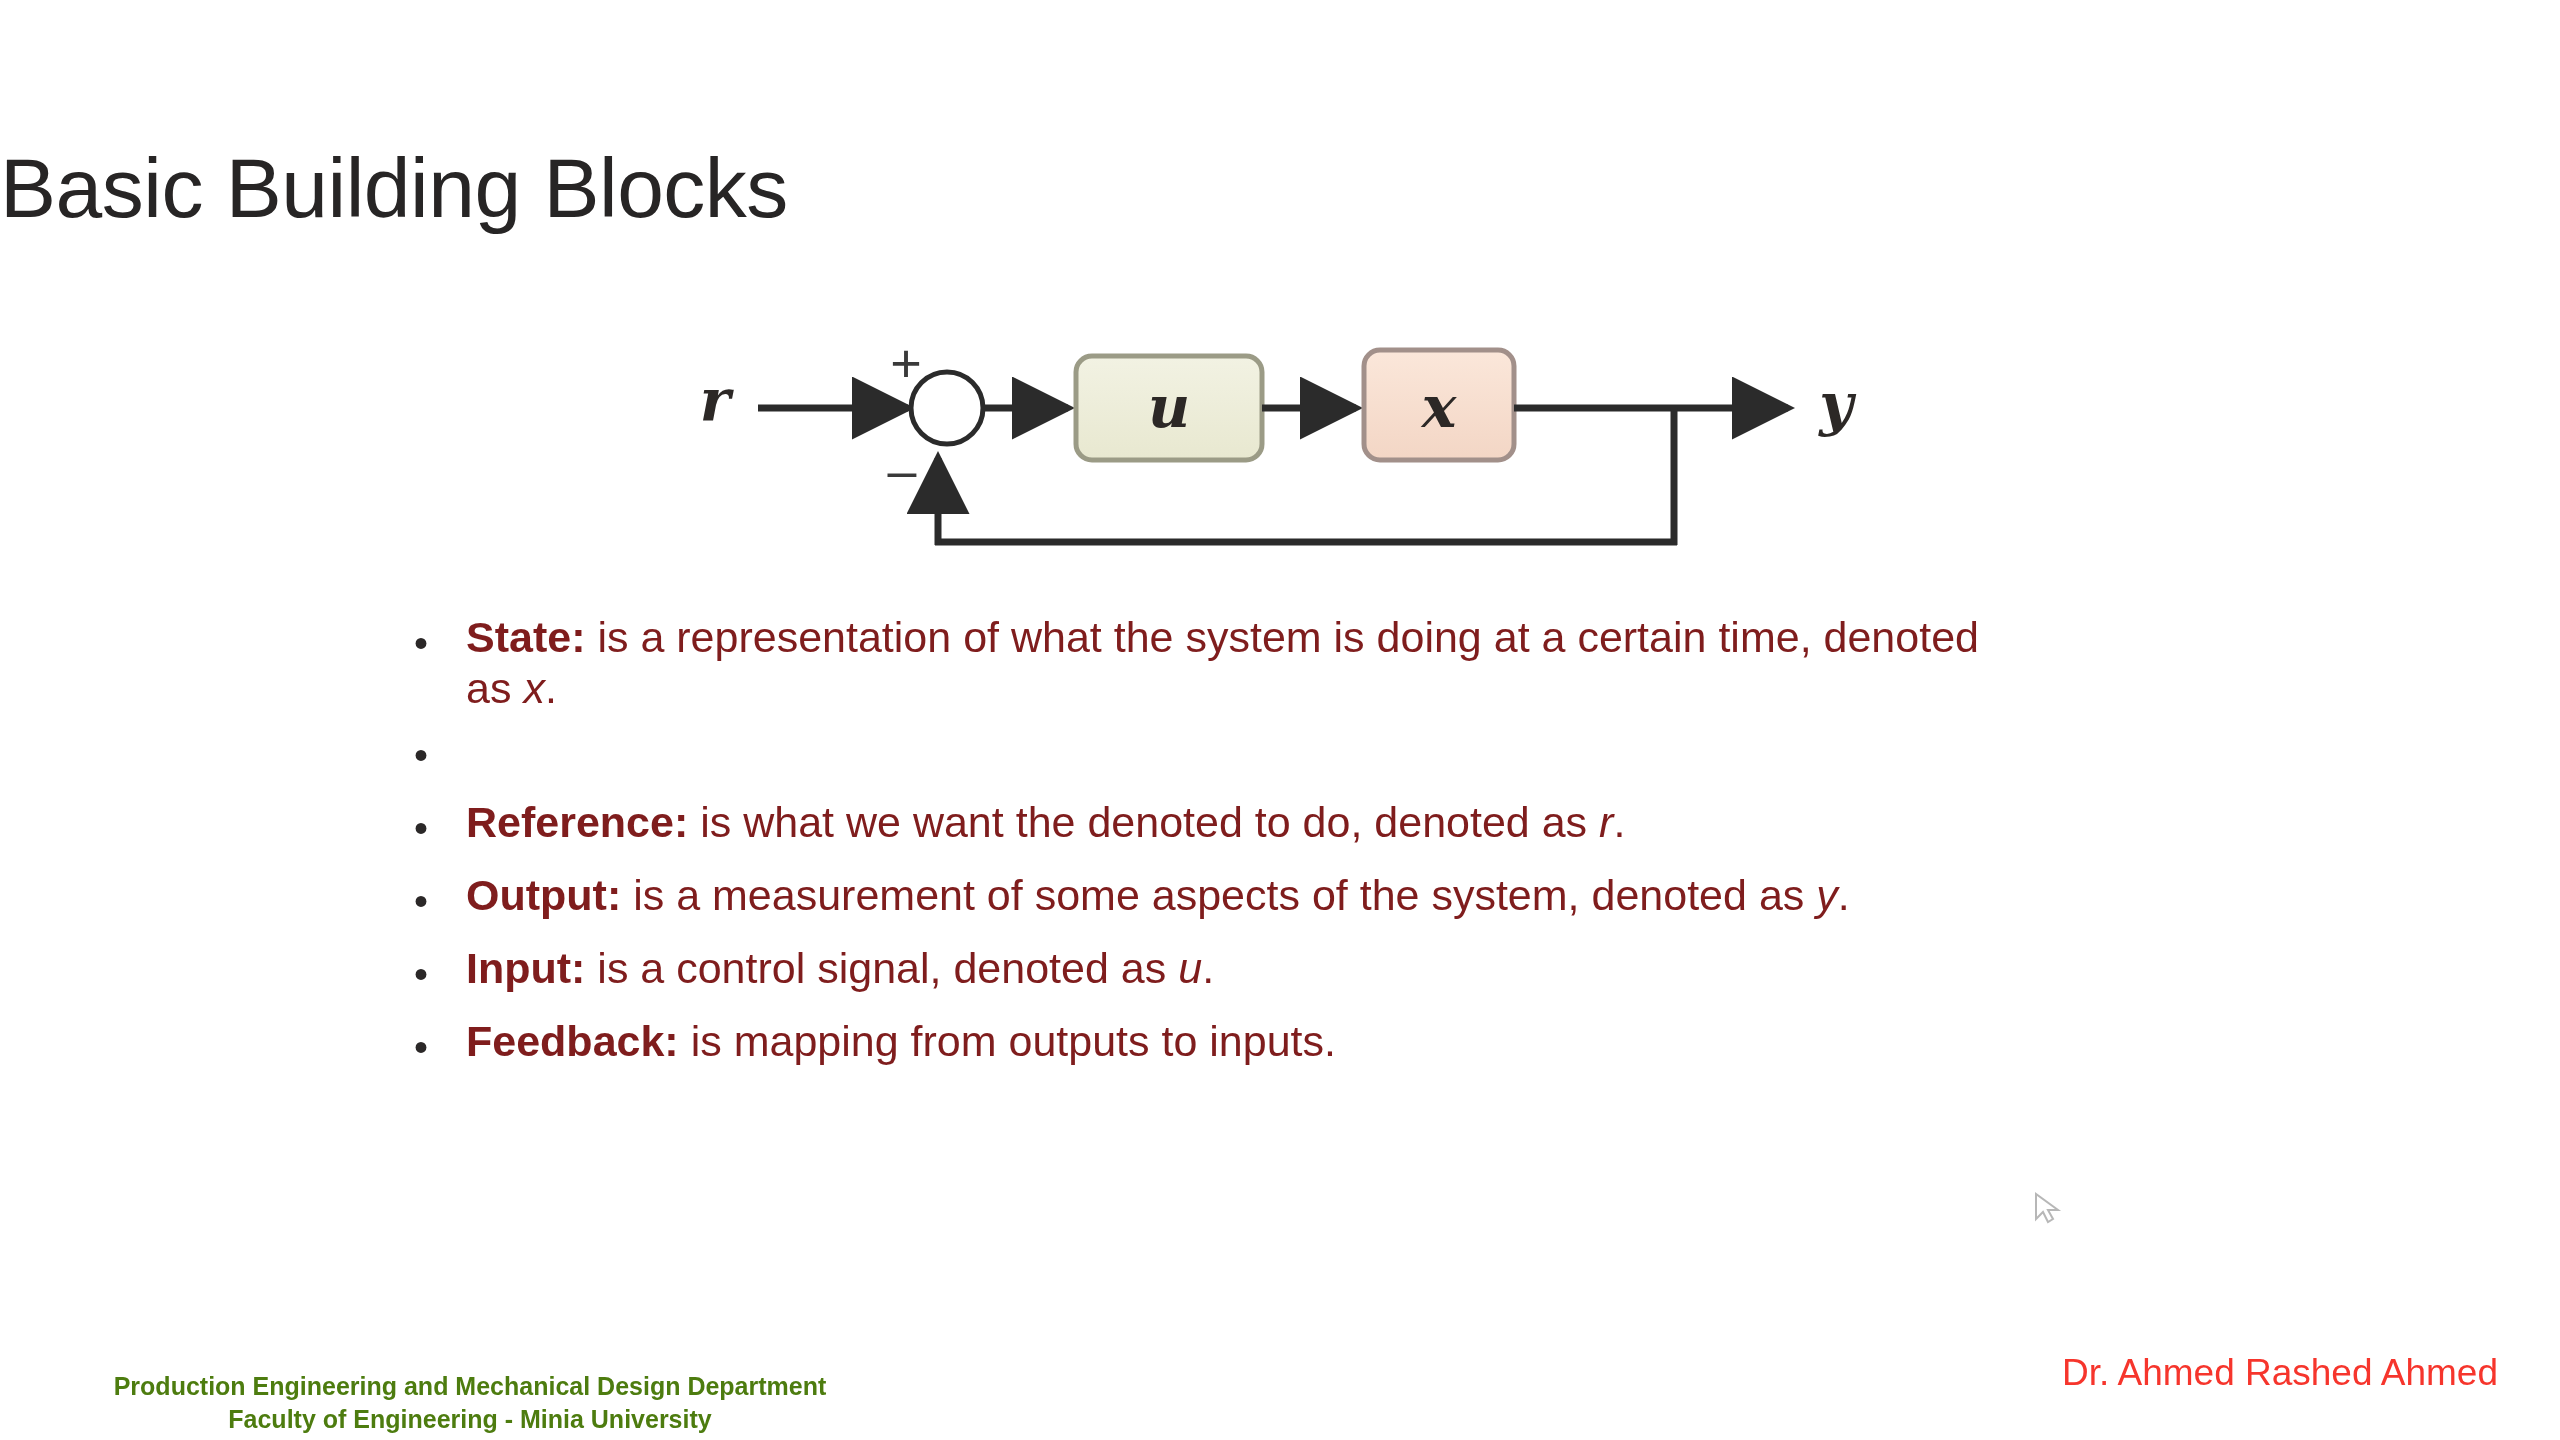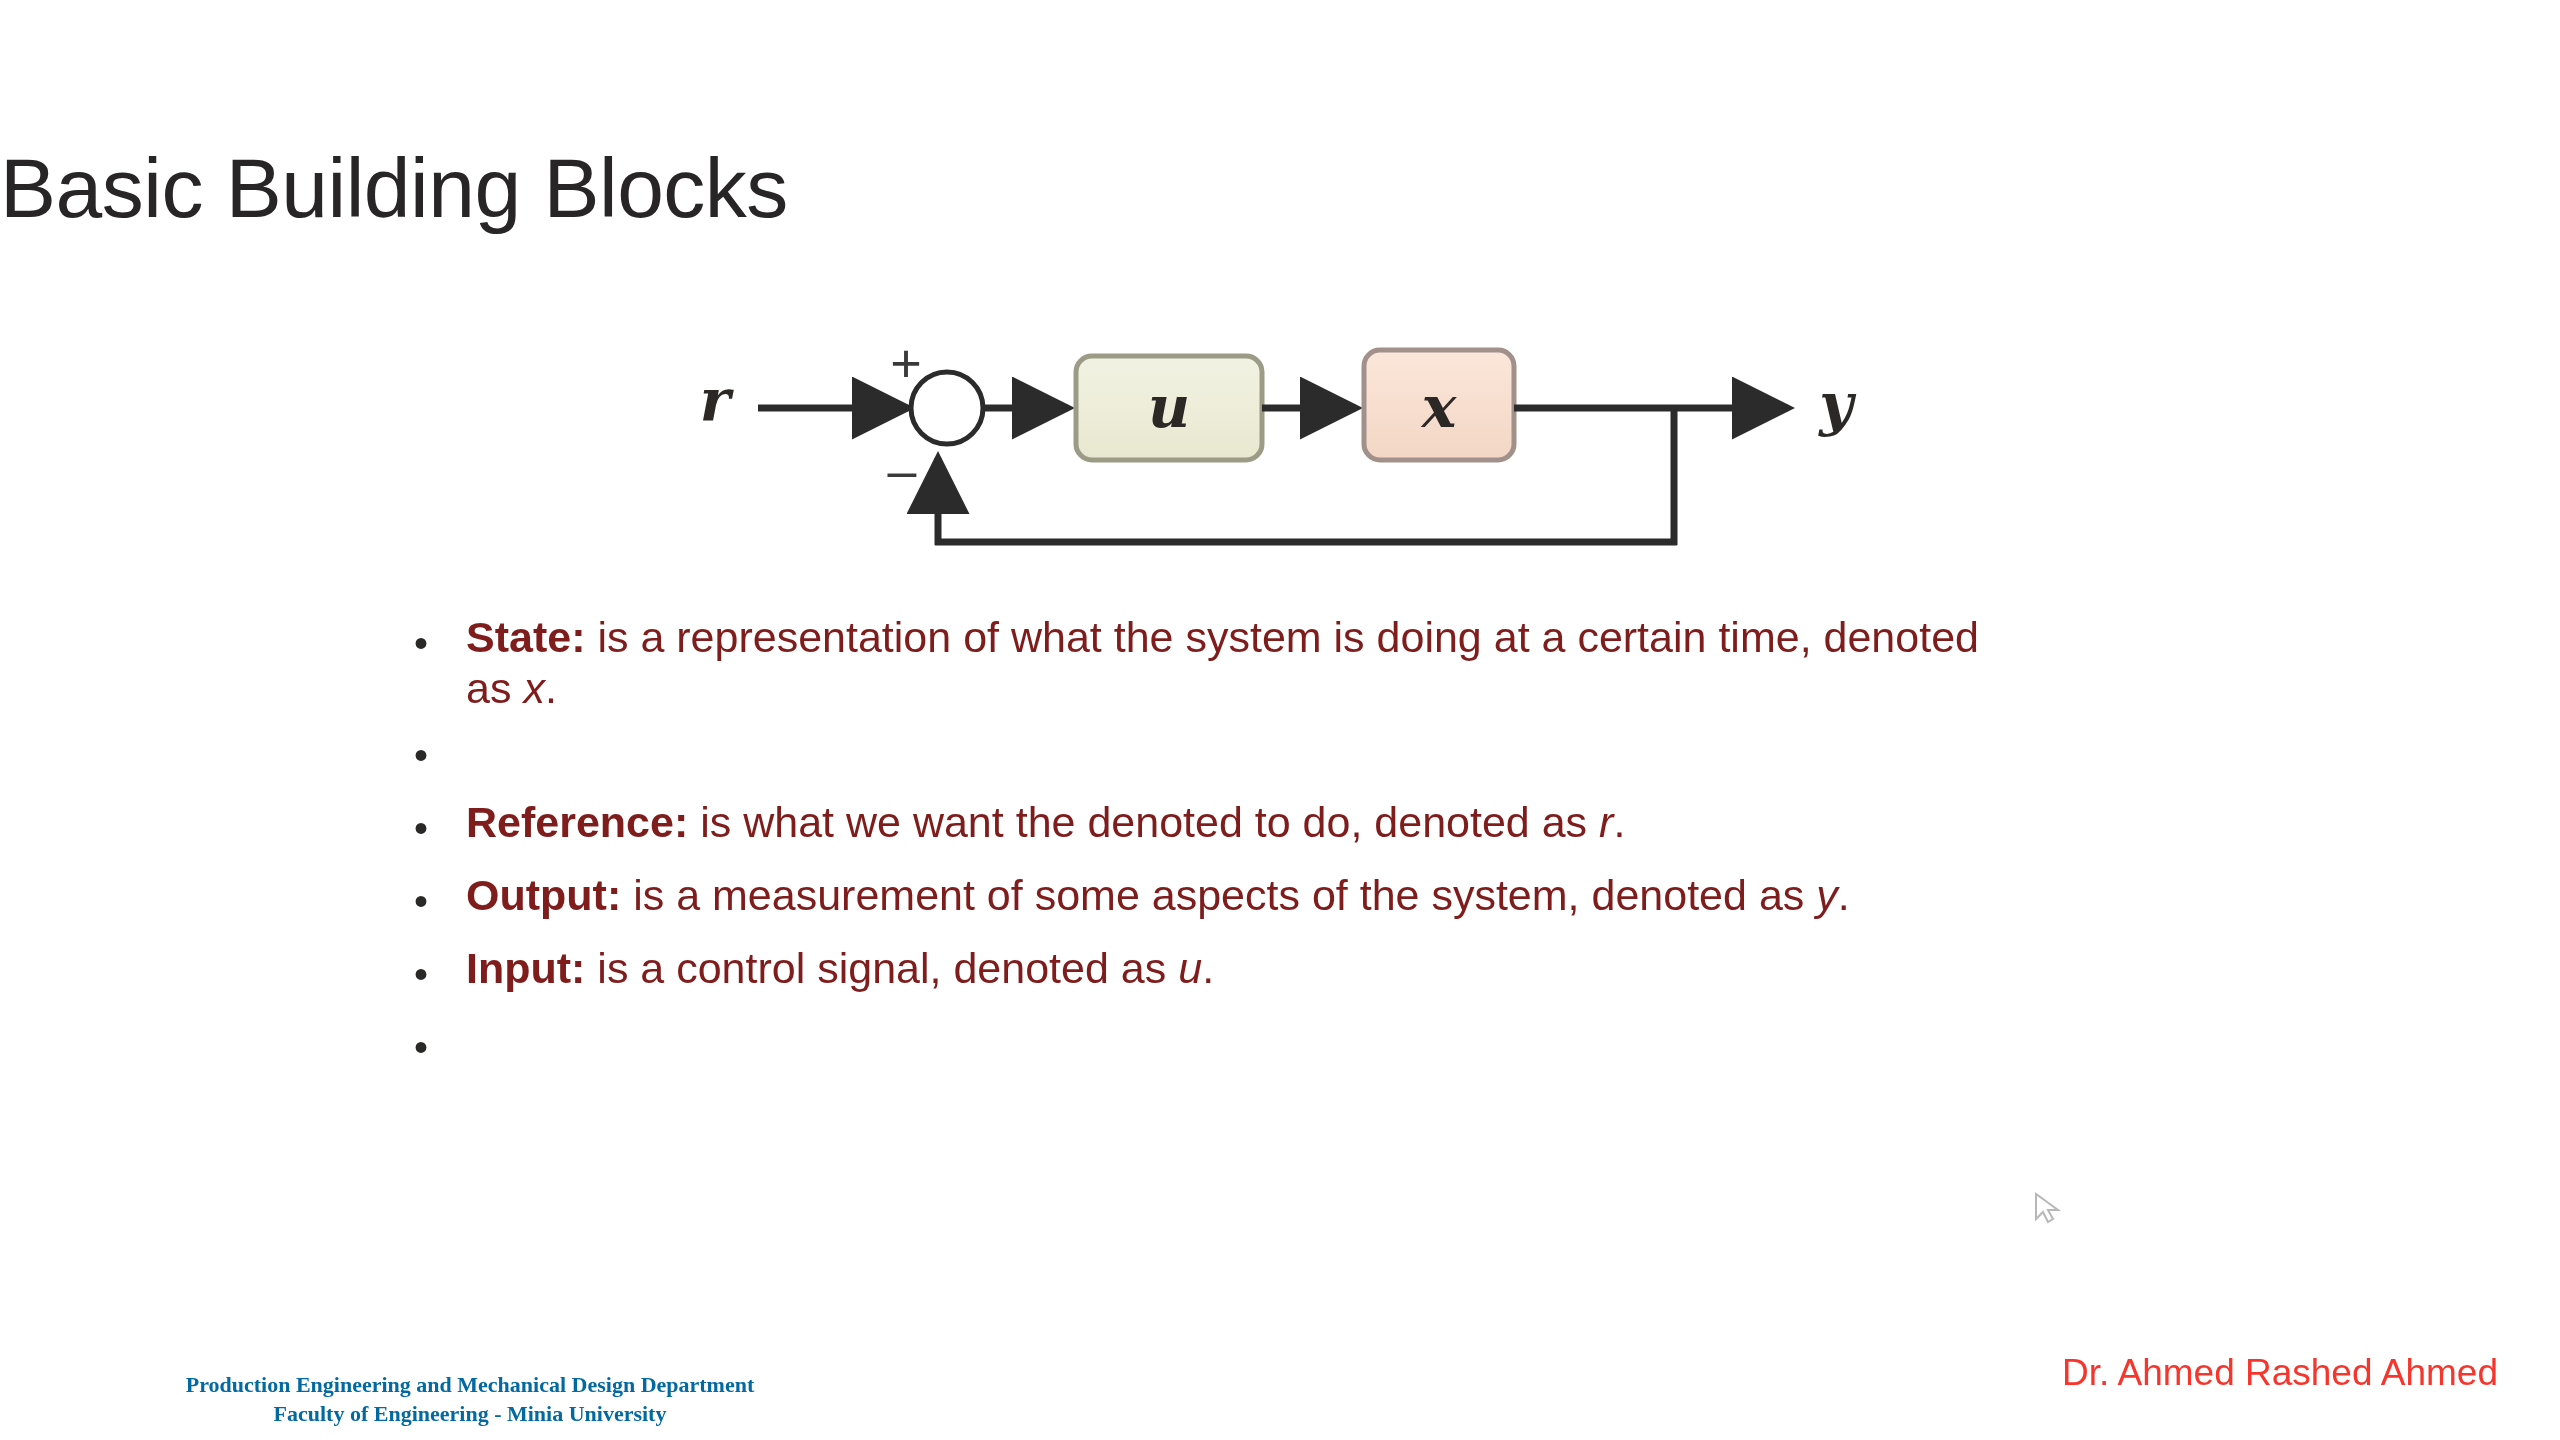--- a/index.html
+++ b/index.html
@@ -100,24 +100,24 @@
     opacity: 0.42;
   }
 
   
   #footer-left {
     position: absolute;
     left: 90px;
     top: 1370px;
     width: 760px;
     text-align: center;
-    font-family: Liberation Serif, serif;
-    font-size: 22px;
+    font-family: Liberation Sans, sans-serif;
+    font-size: 25px;
     font-weight: 700;
-    color: #0369a1;
+    color: #4d7c0f;
     line-height: 1.32;
   }
   #footer-left .line1 { display: block; }
   #footer-left .line2 { display: block; }
   #footer-right {
     position: absolute;
     right: 62px;
     top: 1352px;
     font-family: "Liberation Sans", sans-serif;
     font-size: 37px;
@@ -212,20 +212,21 @@
     <div class="bullet-text"><b>Output:</b><span> is a measurement of some aspects of the system, denoted as </span><i>y</i><span>.</span></div>
   </div>
 
   <div class="bullet-row">
     <div class="bullet-dot">•</div>
     <div class="bullet-text"><b>Input:</b><span> is a control signal, denoted as </span><i>u</i><span>.</span></div>
   </div>
 
   <div class="bullet-row">
     <div class="bullet-dot">•</div>
+    <div class="bullet-text"><b>Feedback:</b><span> is mapping from outputs to inputs.</span><i></i><span></span></div>
   </div>
 
 </div>
 
 <div id="mouse-cursor">
   <svg width="34" height="34" viewBox="0 0 34 34" xmlns="http://www.w3.org/2000/svg">
     <path d="M4,2 L4,27 L11,20 L16,30 L21,27 L16,18 L26,18 Z" fill="#ffffff" stroke="#555555" stroke-width="2"></path>
   </svg>
 </div>
 

